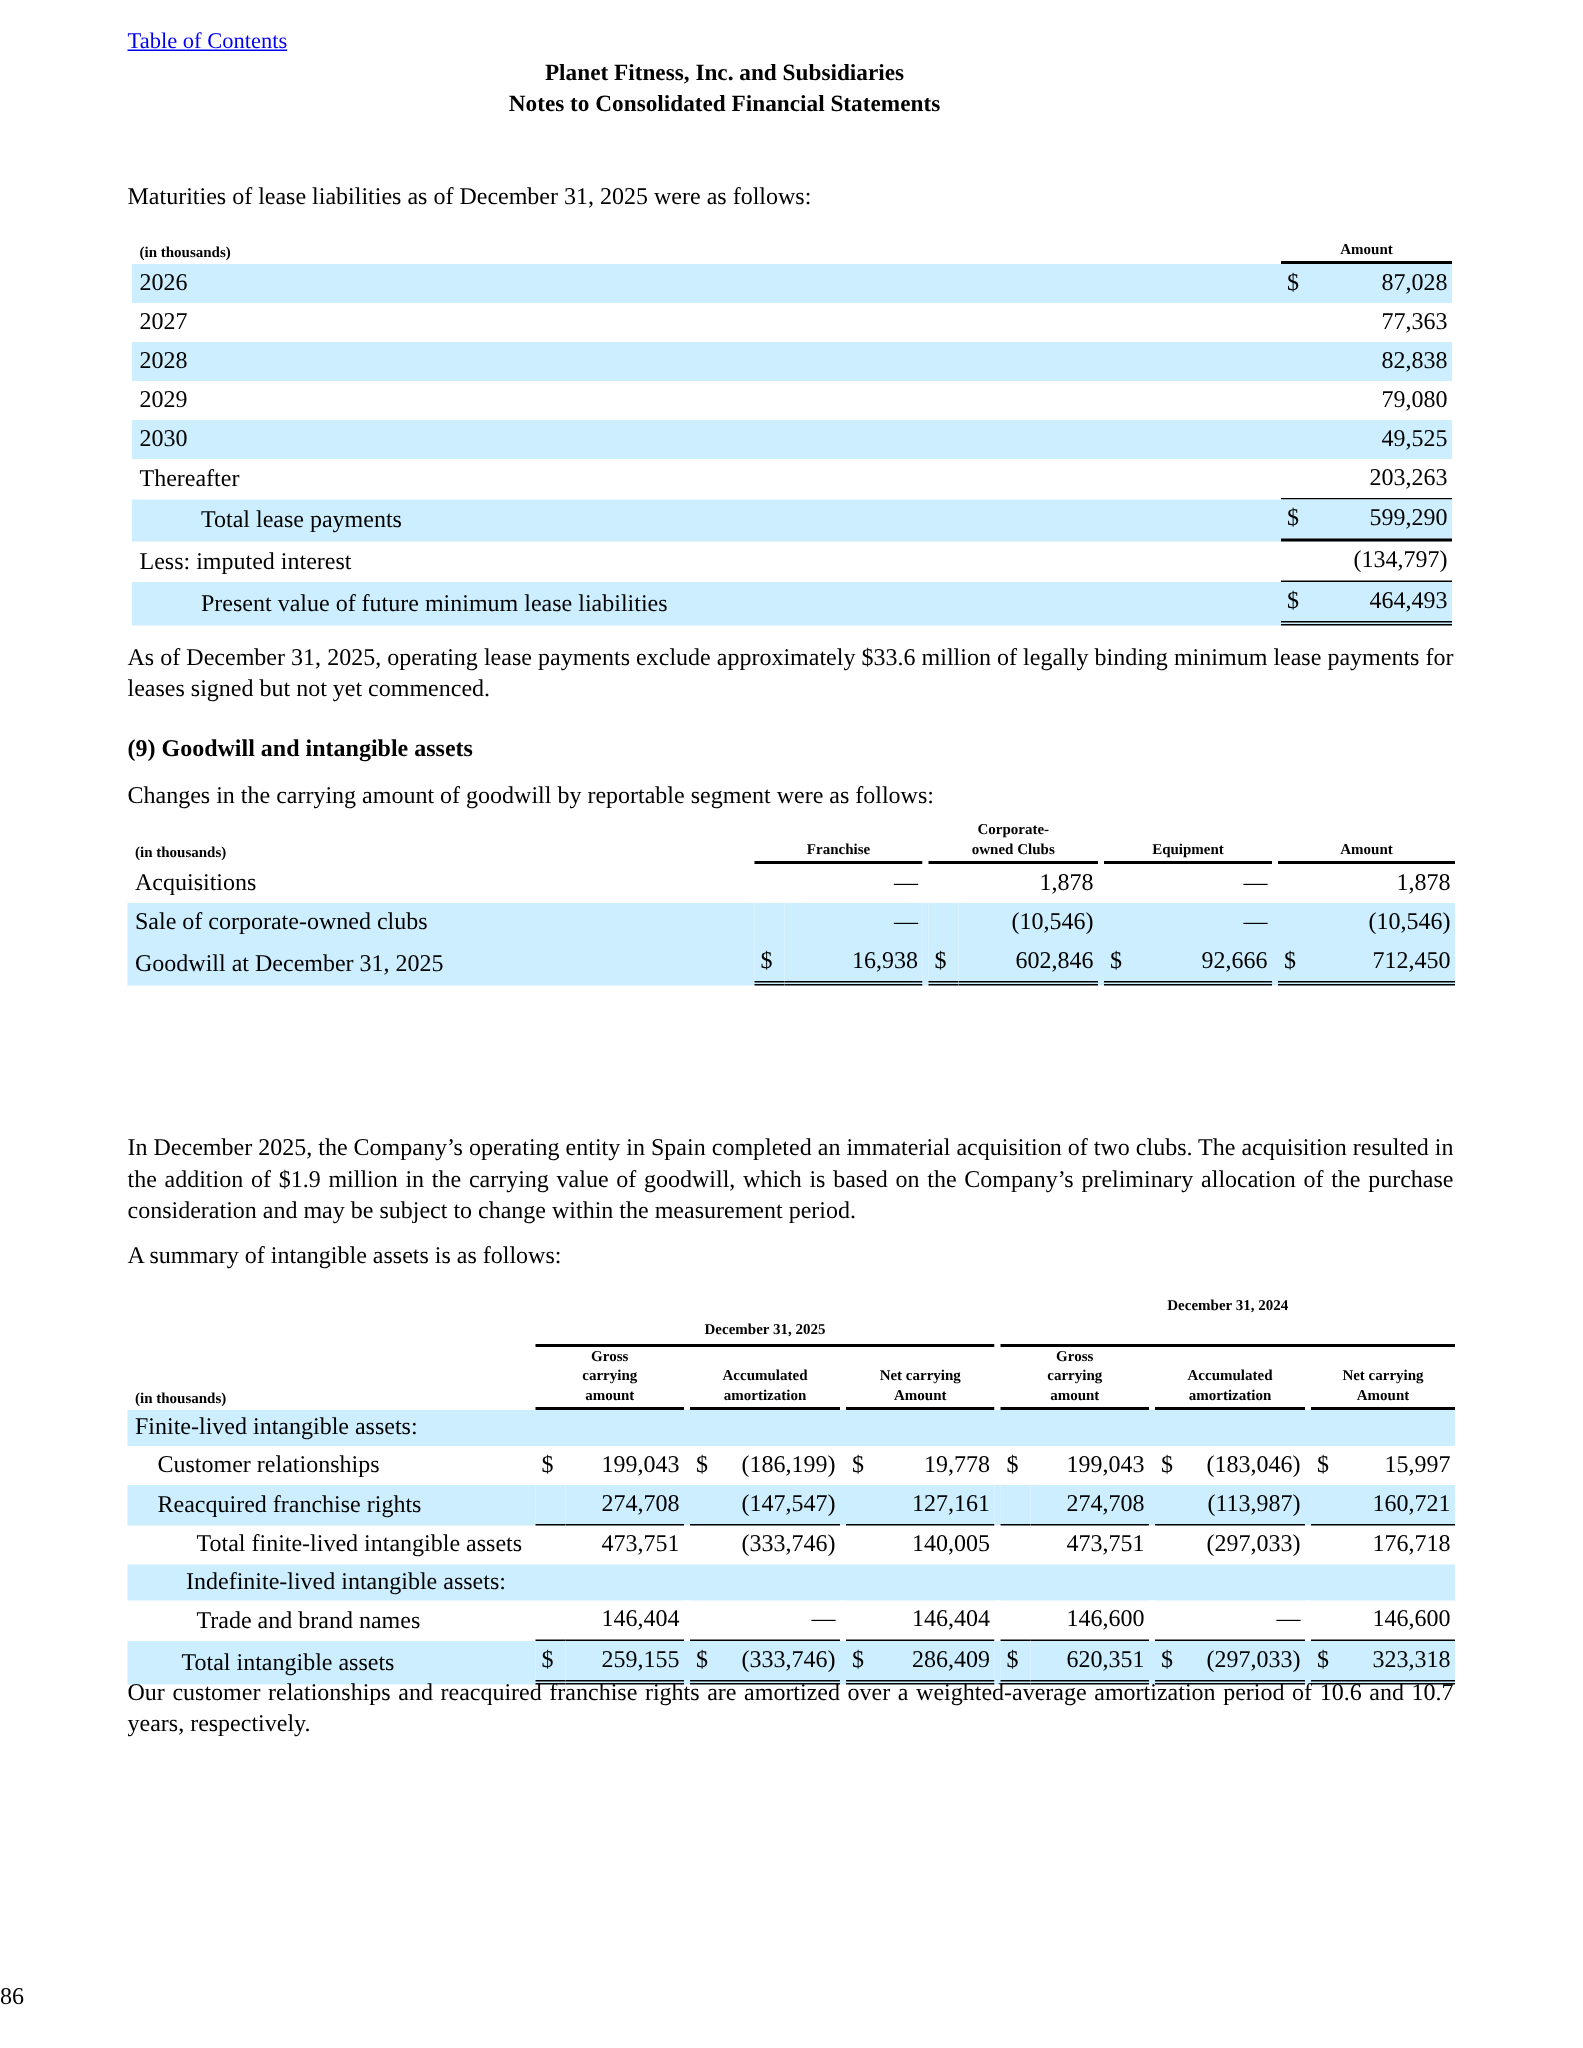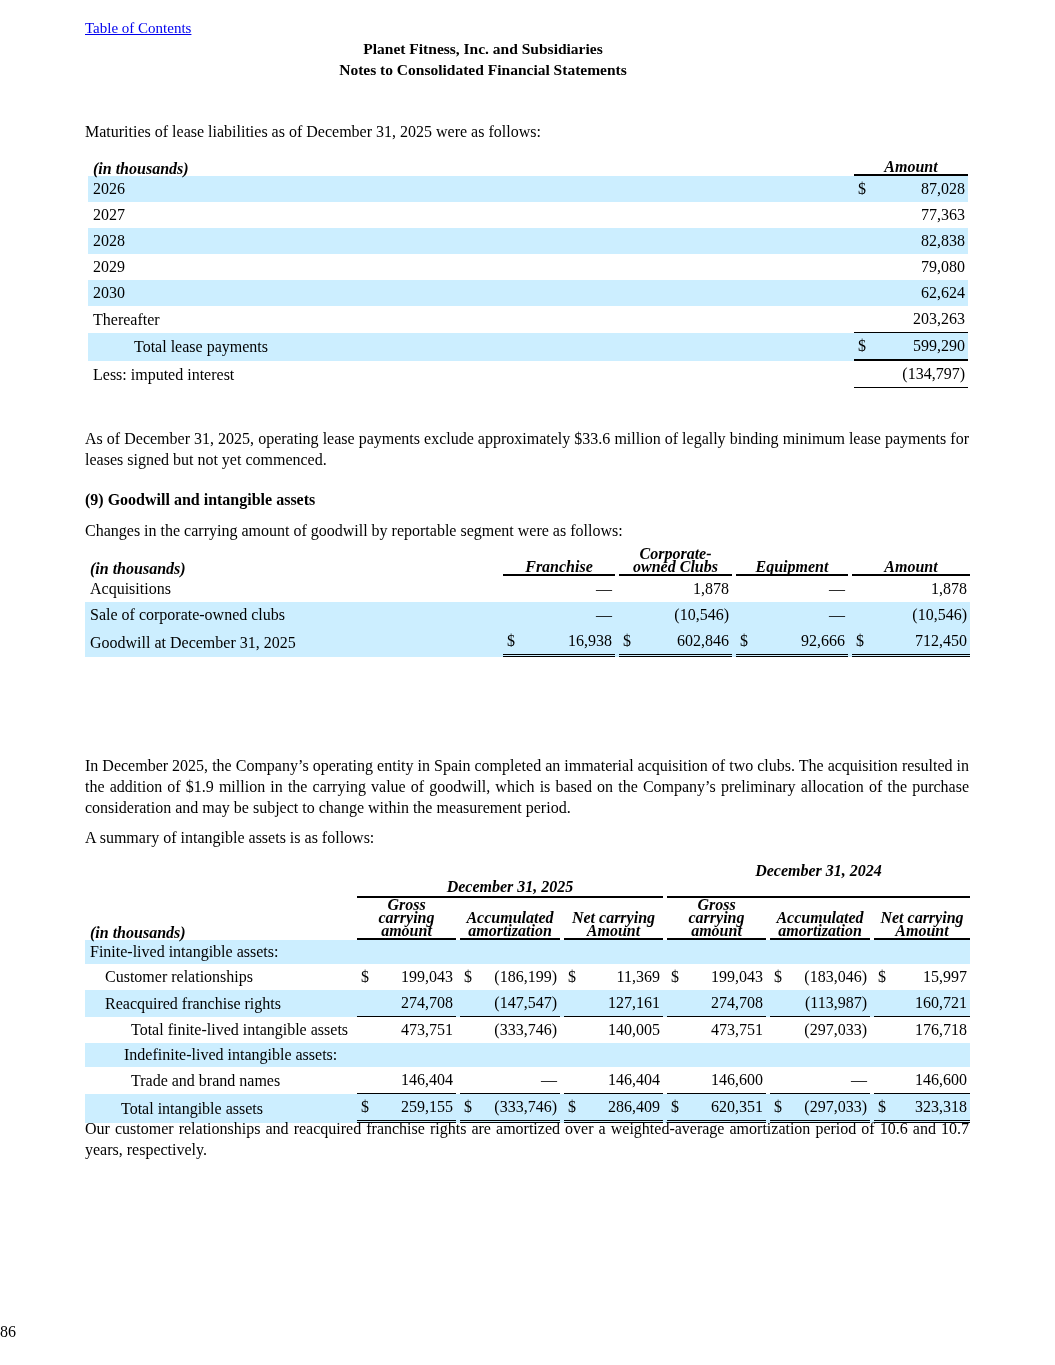--- a/index.html
+++ b/index.html
@@ -8,21 +8,21 @@
     font-family: "Liberation Serif", serif; color: #000; font-size: 16px;
   }
   .abs { position: absolute; }
   a.toc { left: 85px; top: 20px; color: #0000ee; text-decoration: underline; font-size: 15px; }
   .hdr { left: 0; width: 966px; text-align: center; font-weight: bold; font-size: 15.5px; }
   .para { left: 85px; width: 884px; font-size: 16px; line-height: 21px; text-align: justify; }
   .bold { font-weight: bold; }
 
   table { border-collapse: separate; border-spacing: 0; position: absolute; font-size: 16px; }
   td { padding: 0; height: 26px; vertical-align: middle; white-space: nowrap; }
-  .hrow td { font-size: 16px; font-weight: bold; vertical-align: bottom; height: auto; padding-bottom: 1px; line-height: 13px; font-style: italic; }
+  .hrow td { font-size: 10px; font-weight: bold; vertical-align: bottom; height: auto; padding-bottom: 1px; line-height: 13px; }
   .blue td { background: #cceeff; }
   .num { text-align: right; padding-right: 3px; }
   .dol { text-align: left; padding-left: 4px; }
   .ctr { text-align: center; }
   .uline { border-bottom: 1px solid #000; }
   .dline { border-bottom: 3px double #000; }
   .hdrline { border-bottom: 2px solid #000; }
   .gap { width: 4px; background: #fff !important; }
   .blue td.gap { background: #cceeff !important; }
   .indent2 { padding-left: 20px; }
@@ -66,36 +66,41 @@
     <td class="num">82,838</td>
   </tr>
   <tr>
     <td class="lbl">2029</td>
     <td class="dol"></td>
     <td class="num">79,080</td>
   </tr>
   <tr class="blue">
     <td class="lbl">2030</td>
     <td class="dol"></td>
-    <td class="num">62,624</td>
+    <td class="num">49,525</td>
   </tr>
   <tr>
     <td class="lbl">Thereafter</td>
     <td class="dol uline"></td>
     <td class="num uline">203,263</td>
   </tr>
   <tr class="blue">
     <td class="indent3">Total lease payments</td>
     <td class="dol hdrline">$</td>
     <td class="num hdrline">599,290</td>
   </tr>
   <tr>
     <td class="lbl">Less: imputed interest</td>
     <td class="dol uline"></td>
     <td class="num uline">(134,797)</td>
+  </tr>
+  <tr class="blue">
+    <td class="indent3">Present value of future minimum lease liabilities</td>
+    <td class="dol dline">$</td>
+    <td class="num dline">464,493</td>
   </tr>
 </tbody>
   </table>
 
 <div class="abs para" style="top:428px;">As of December 31, 2025, operating lease payments exclude approximately $33.6 million of legally binding minimum lease payments for leases signed but not yet commenced.</div>
 
 <div class="abs para bold" style="top:489px;">(9) Goodwill and intangible assets</div>
 <div class="abs para" style="top:520px;">Changes in the carrying amount of goodwill by reportable segment were as follows:</div>
 
 <table style="left:85px; top:547px; width:885px;">
@@ -221,21 +226,21 @@
 
   <tr>
     <td class="indent2" style="height:24px;">Customer relationships</td>
     <td class="dol">$</td>
         <td class="num">199,043</td>
         <td class="gap"></td>
     <td class="dol">$</td>
         <td class="num">(186,199)</td>
         <td class="gap"></td>
     <td class="dol">$</td>
-        <td class="num">11,369</td>
+        <td class="num">19,778</td>
         <td class="gap"></td>
     <td class="dol">$</td>
         <td class="num">199,043</td>
         <td class="gap"></td>
     <td class="dol">$</td>
         <td class="num">(183,046)</td>
         <td class="gap"></td>
     <td class="dol">$</td>
         <td class="num">15,997</td>
   </tr>

